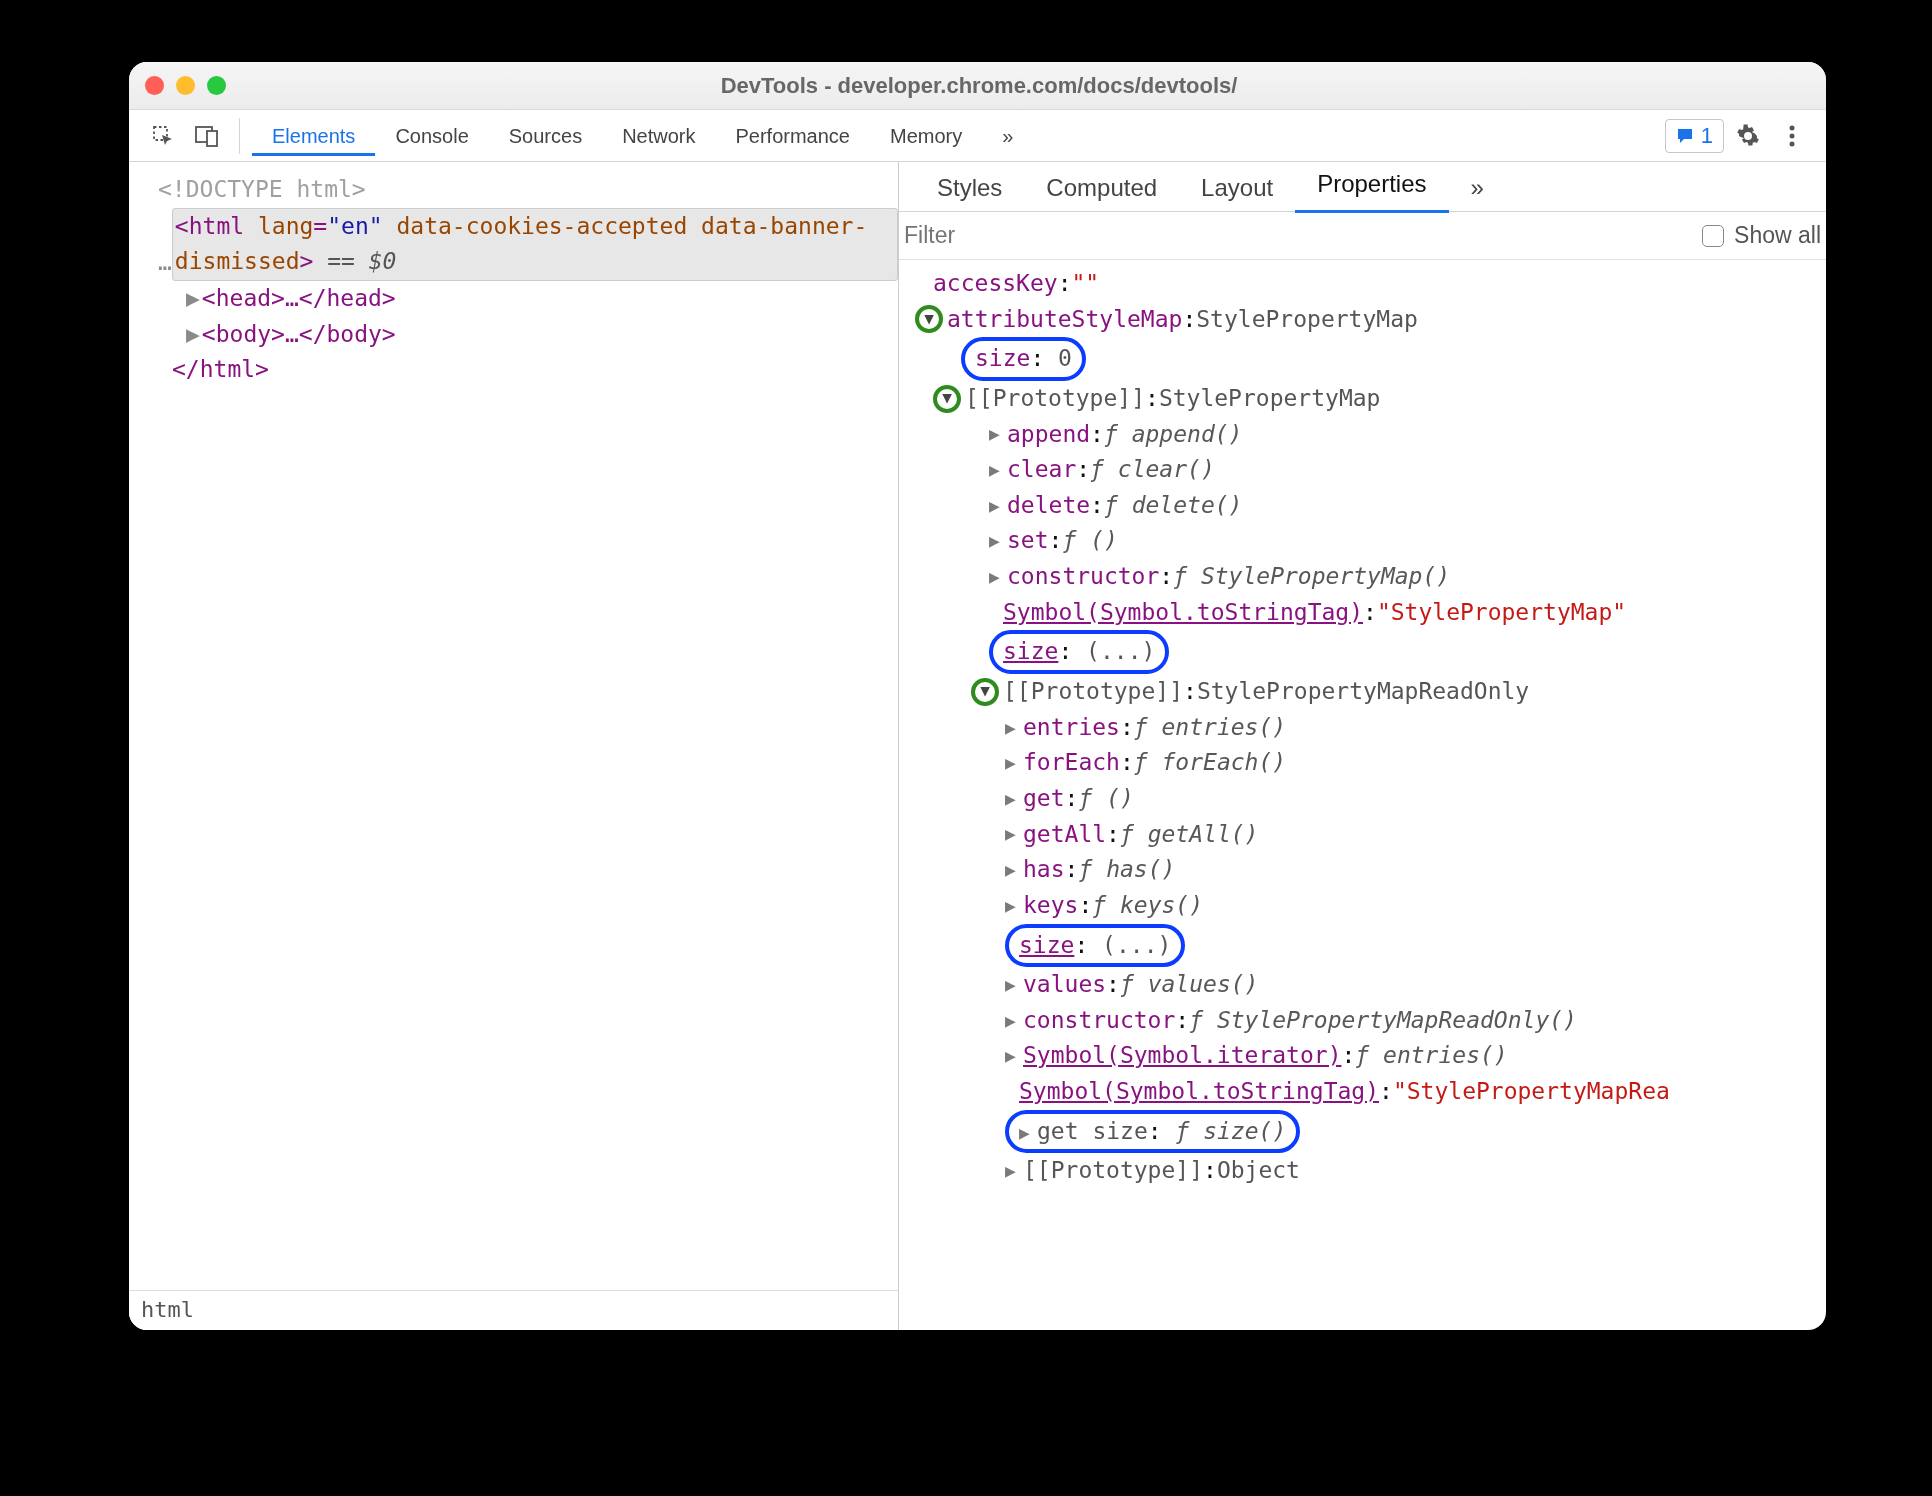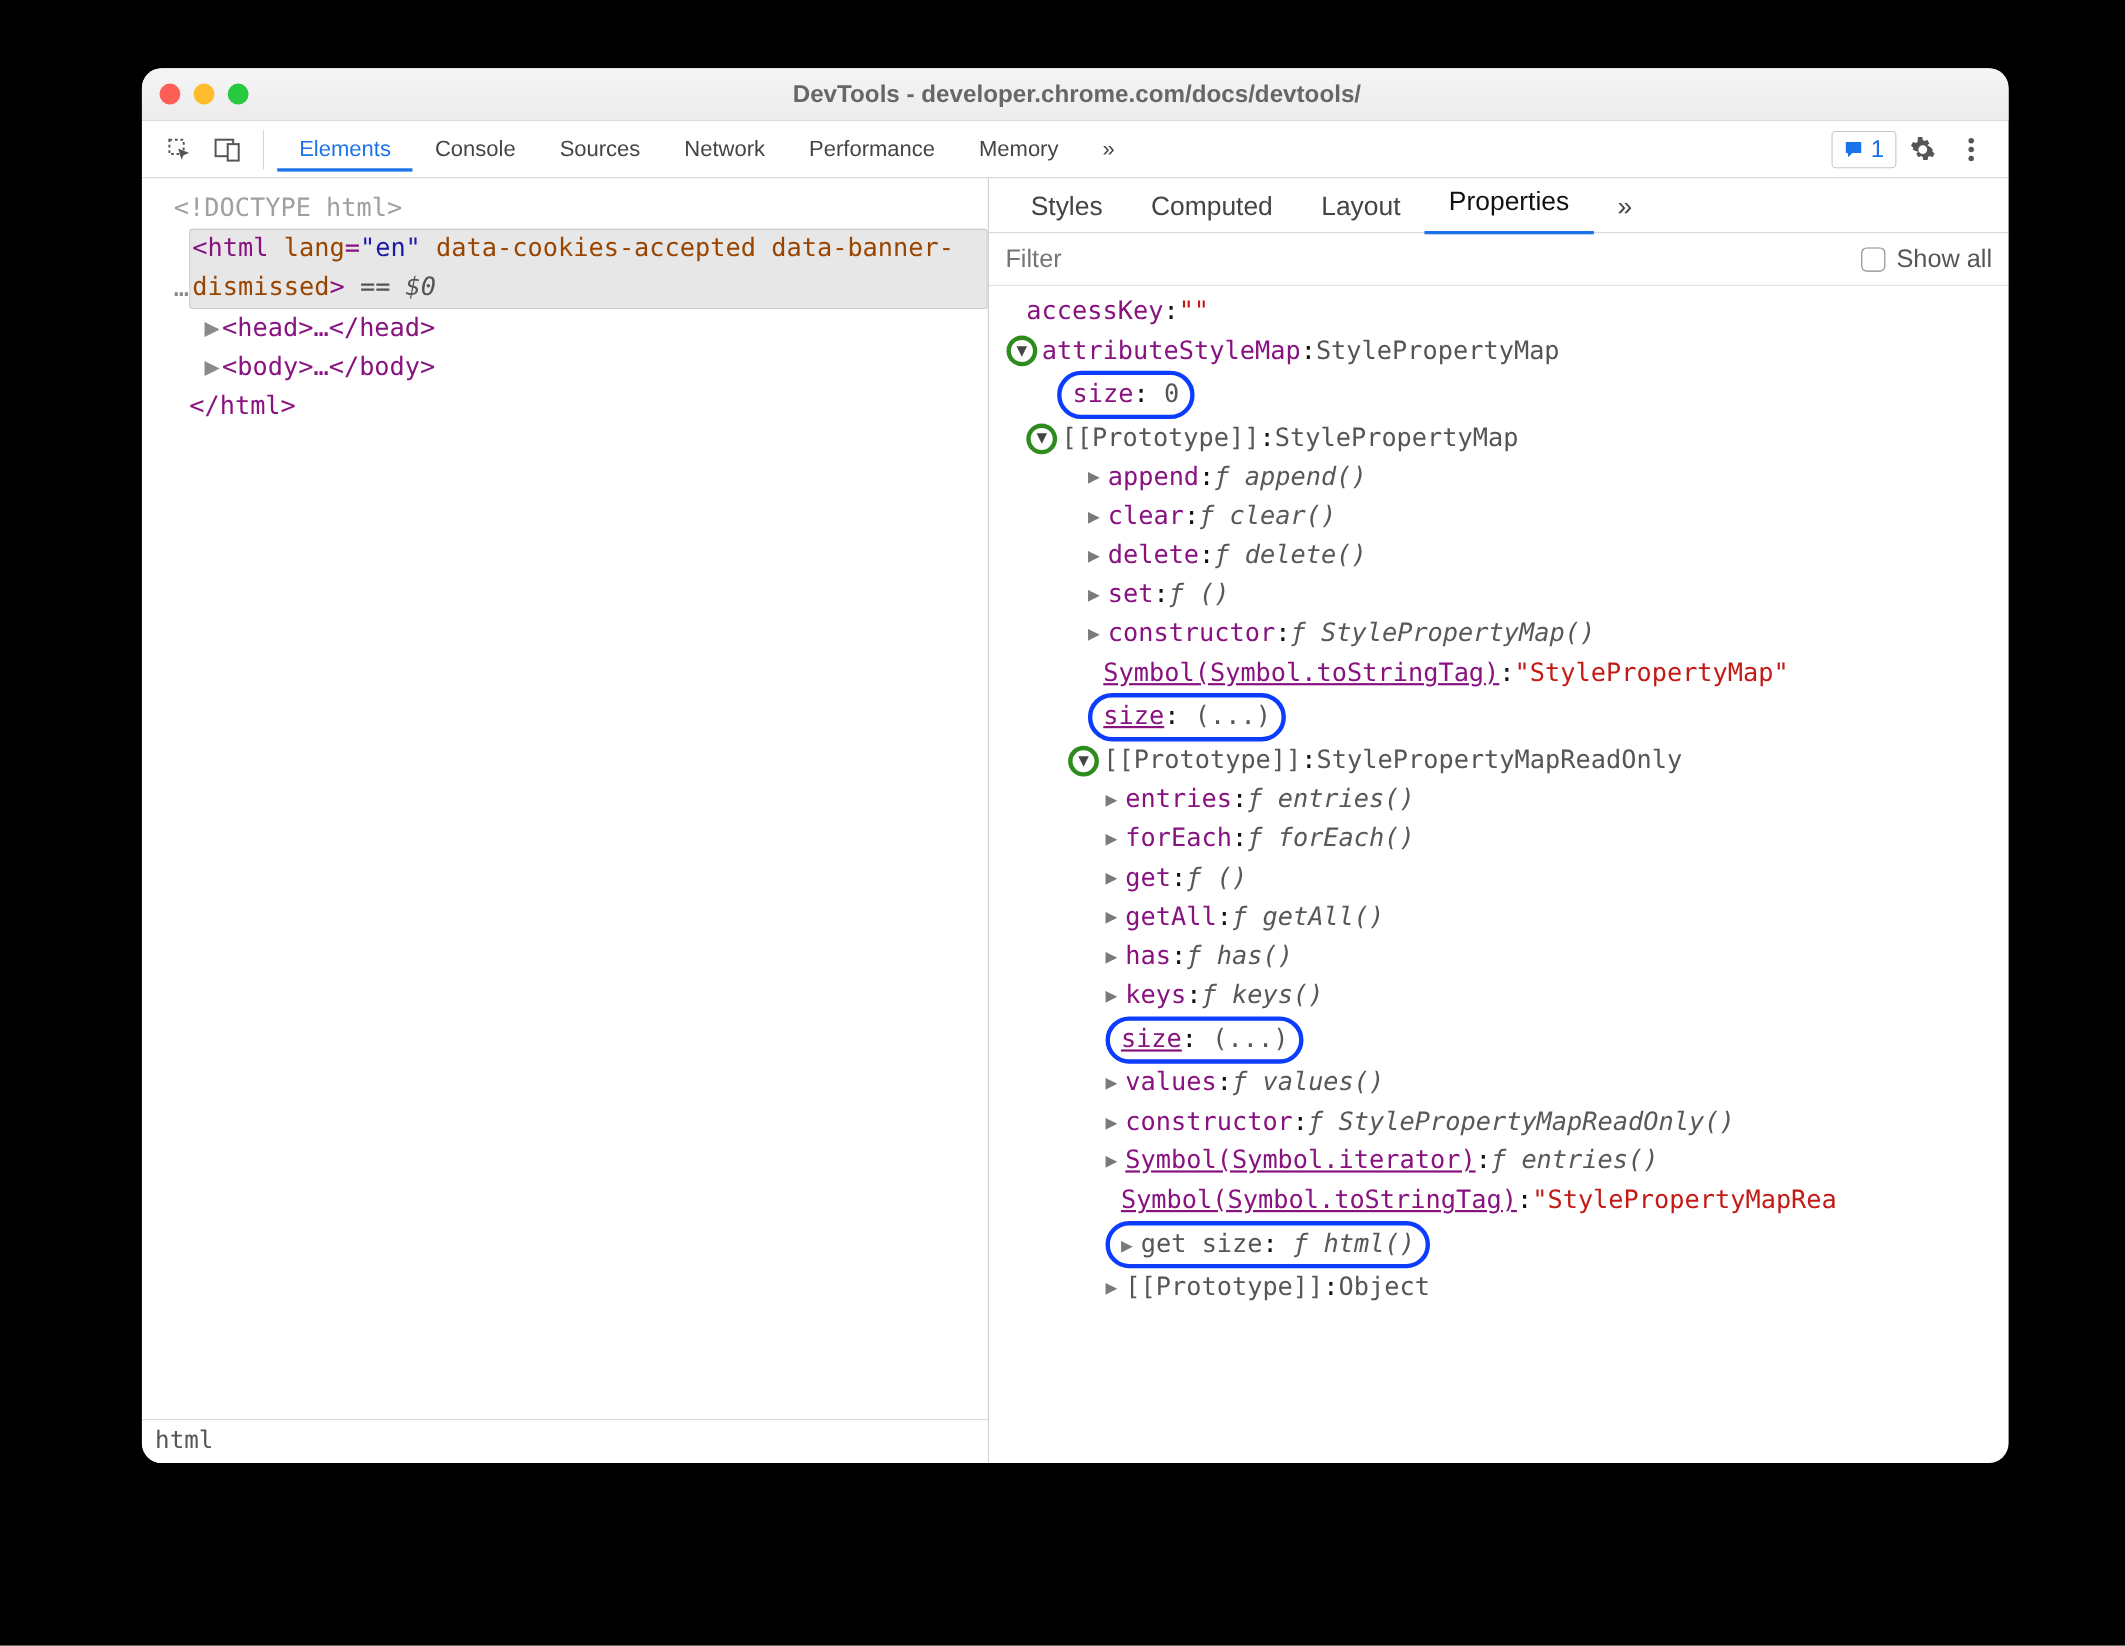--- a/index.html
+++ b/index.html
@@ -23,21 +23,21 @@
 .right { flex:1; display:flex; flex-direction:column; min-height:0; }
 .dom { flex:1; padding:10px 14px 10px 10px; font-family:ui-monospace,Menlo,Consolas,monospace; font-size:23px; line-height:1.55; color:#881280; overflow:auto;margin-left:19px; }
 .dom .row { white-space:pre; }
 .dom .selected { background:#e7e7e7; border:1px solid #ccc; border-radius:3px; padding:0 2px; display:inline-block; white-space:normal; }
 .attrname{color:#994500;} .attrval{color:#1a1aa6;} .doctype{color:#a0a0a0;} .tri{color:#8a8a8a;margin-right:2px;} .dots{color:#8a8a8a;}
 .suffix{ color:#555; font-style:italic; }
 .crumb { height:40px; border-top:1px solid #ddd; padding:6px 12px; font-family:ui-monospace,Menlo,Consolas,monospace; font-size:22px; color:#555; background:#fff; position:absolute; bottom:0; left:0; right:0;}
 .subtabs { height:50px; border-bottom:1px solid #d5d5d5; display:flex; align-items:center; padding:0 16px; gap:0;}
 .stab { padding:9px 22px 7px; font-size:24px; color:#444; cursor:pointer;}
 .stab.active { color:#111; border-bottom:3px solid #1a73e8; padding-bottom:12px;}
-.filterbar { height:48px; border-bottom:1px solid #e2e2e2; display:flex; align-items:center; padding:0 15px; gap:14px;}
+.filterbar { height:48px; border-bottom:1px solid #e2e2e2; display:flex; align-items:center; padding:0 5px; gap:14px;}
 .filterbar input { flex:1; border:none; outline:none; font-size:23px; color:#888; height:36px;}
 .check { display:flex; align-items:center; gap:10px; font-size:23px; color:#555;text-align:center;}
 .cbox { width:22px; height:22px; border:1.5px solid #888; border-radius:5px; }
 .props { flex:1; overflow:hidden; padding:6px 0 6px 6px; font-family:ui-monospace,Menlo,Consolas,monospace; font-size:23px; line-height:1.55; color:#111; position:relative;}
 .prow { display:flex; align-items:center; white-space:nowrap; padding-left:10px;}
 .ind1{padding-left:28px;} .ind2{padding-left:56px;} .ind3{padding-left:84px;} .ind4{padding-left:100px;}
 .arrow { color:#7a7a7a; margin-right:4px; font-size:18px; display:inline-block; width:14px;}
 .k{color:#881280;} .v{color:#555;} .vstr{color:#c41a16;} .fn{font-style:italic;color:#585858;}
 .grey{color:#565656;}
 .hl-blue { border:4px solid #0b3cff; border-radius:22px; padding:0 10px; display:inline-block; }
@@ -167,20 +167,20 @@
         <div class="prow ind4"><span class="arrow">▶</span><span class="k">has</span>: <span class="fn"><span>ƒ</span> <span>has()</span></span></div>
         <div class="prow ind4"><span class="arrow">▶</span><span class="k">keys</span>: <span class="fn"><span>ƒ</span> <span>keys()</span></span></div>
         <div class="prow ind4">
             <span class="hl-blue"><span class="k" style="text-decoration:underline;">size</span>: <span class="grey">(...)</span></span>
           </div>
         <div class="prow ind4"><span class="arrow">▶</span><span class="k">values</span>: <span class="fn"><span>ƒ</span> <span>values()</span></span></div>
         <div class="prow ind4"><span class="arrow">▶</span><span class="k">constructor</span>: <span class="fn"><span>ƒ</span> <span>StylePropertyMapReadOnly()</span></span></div>
         <div class="prow ind4"><span class="arrow">▶</span><span class="k" style="text-decoration:underline;">Symbol(Symbol.iterator)</span>: <span class="fn"><span>ƒ</span> <span>entries()</span></span></div>
         <div class="prow ind4"><span style="width:14px;display:inline-block;"></span><span class="k" style="text-decoration:underline;">Symbol(Symbol.toStringTag)</span>: <span class="vstr">"StylePropertyMapRea</span></div>
         <div class="prow ind4">
-            <span class="hl-blue"><span class="arrow">▶</span><span class="grey">get size</span>: <span class="fn"><span>ƒ</span> <span>html()</span></span></span>
+            <span class="hl-blue"><span class="arrow">▶</span><span class="grey">get size</span>: <span class="fn"><span>ƒ</span> <span>size()</span></span></span>
           </div>
         <div class="prow ind4"><span class="arrow">▶</span><span class="grey">[[Prototype]]</span>: <span class="v">Object</span></div>
       </div>
     </div>
 
   </div>
 </div>
 
 </body></html>

